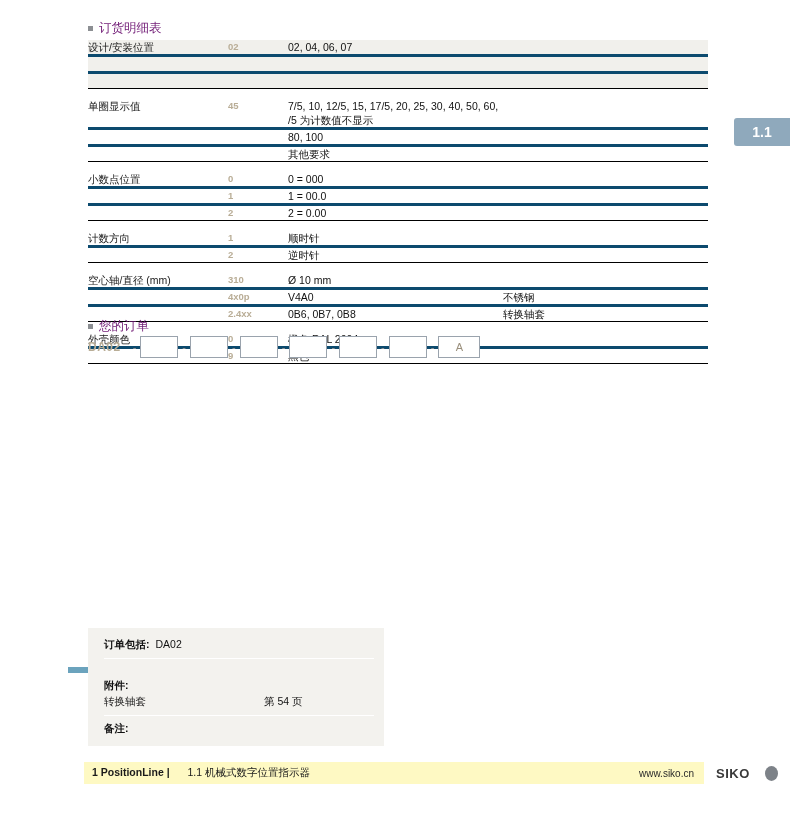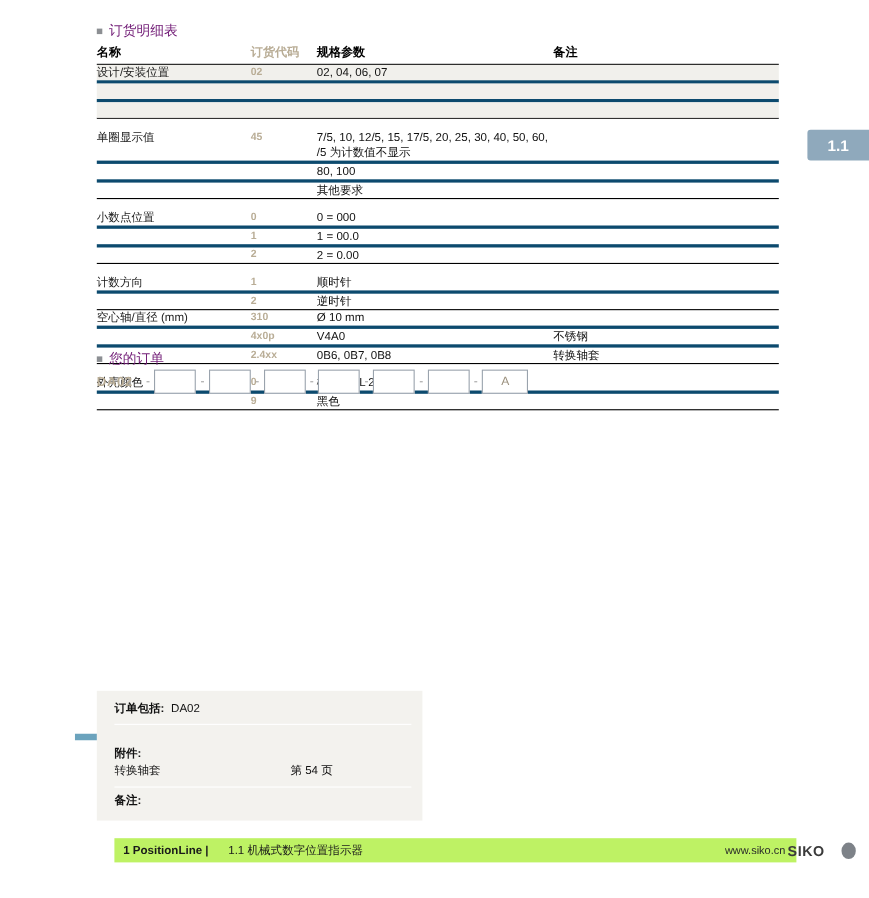--- a/index.html
+++ b/index.html
@@ -170,25 +170,25 @@
     font-size: 14px;
     display: flex;
     align-items: center;
     justify-content: center;
     border-top-left-radius: 3px;
     border-bottom-left-radius: 3px;
   }
   
   .footer {
     position: absolute;
-    left: 104px;
+    left: 84px;
     top: 762px;
     width: 620px;
     height: 22px;
-    background: #bef264;
+    background: #fef9c3;
     display: flex;
     align-items: center;
     font-size: 10.5px;
   }
   .footer-left {
     padding-left: 8px;
     color: #1a1a1a;
   }
   .footer-left b { font-weight: bold; }
   .footer-right {
@@ -233,26 +233,20 @@
 <div class="page">
 
   <div class="side-tab">1.1</div>
 
   <div class="section-head" style="left:88px; top:20px;">
     <span class="bullet"></span>
     <span>订货明细表</span>
   </div>
 
   <div class="table">
-    <div class="thead">
-      <div class="col-name">名称</div>
-      <div class="col-code">订货代码</div>
-      <div class="col-spec">规格参数</div>
-      <div class="col-note">备注</div>
-    </div>
 
     <div class="group">
       <div class="row rule-light shade">
         <div class="col-name">设计/安装位置</div>
         <div class="col-code">02</div>
         <div class="col-spec blurry">02, 04, 06, 07</div>
         <div class="col-note"></div>
       </div>
       <div class="row rule-light shade">
         <div class="col-name"></div>
@@ -318,21 +312,21 @@
         <div class="col-note"></div>
       </div>
       <div class="row">
         <div class="col-name"></div>
         <div class="col-code">2</div>
         <div class="col-spec">逆时针</div>
         <div class="col-note"></div>
       </div>
     </div>
 
-    <div class="group" style="">
+    <div class="group" style="margin-top:10px;">
       <div class="row rule-light">
         <div class="col-name">空心轴/直径 (mm)</div>
         <div class="col-code">310</div>
         <div class="col-spec">Ø 10 mm</div>
         <div class="col-note"></div>
       </div>
       <div class="row rule-light">
         <div class="col-name"></div>
         <div class="col-code">4x0p</div>
         <div class="col-spec blurry">V4A0</div>

